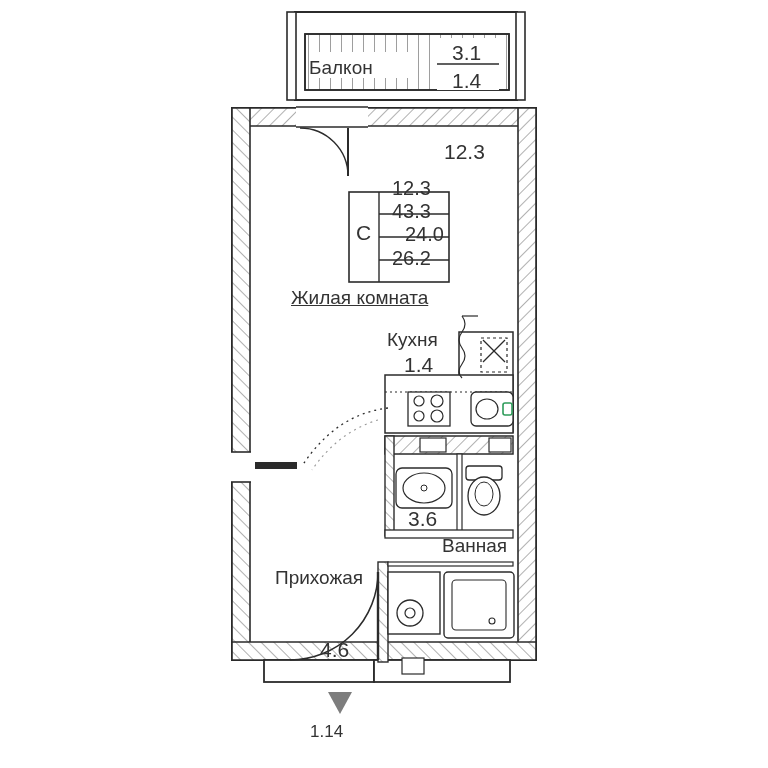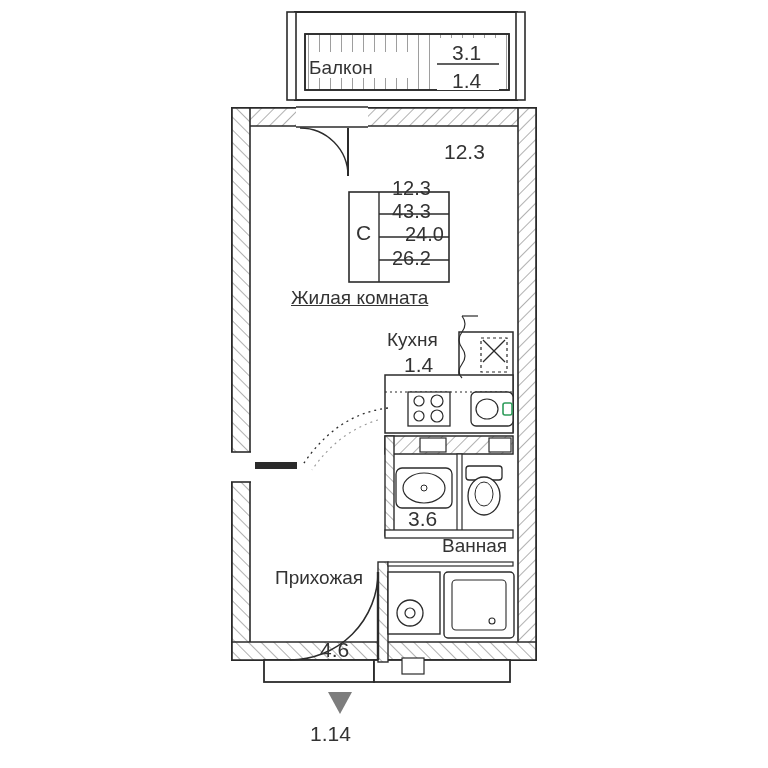--- a/index.html
+++ b/index.html
@@ -25,21 +25,21 @@
     position: absolute;
     font-family: "Liberation Sans", sans-serif;
     color: #333333;
     white-space: nowrap;
     line-height: 1;
   }
   .lbl-area { font-size: 21px; }
   .lbl-room { font-size: 19px; }
   .lbl-c { font-size: 21px; }
   .lbl-table { font-size: 20px; }
-  .lbl-bottom { font-size: 21px; }
+  .lbl-bottom { font-size: 17px; }
 </style>
 </head>
 <body>
 
 <div>
 
   <svg id="plan" viewBox="0 0 768 768" xmlns="http://www.w3.org/2000/svg">
     <defs>
       <pattern id="wallhatch" width="9" height="9" patternUnits="userSpaceOnUse" patternTransform="rotate(45)">
         <rect width="9" height="9" fill="#ffffff"></rect>

